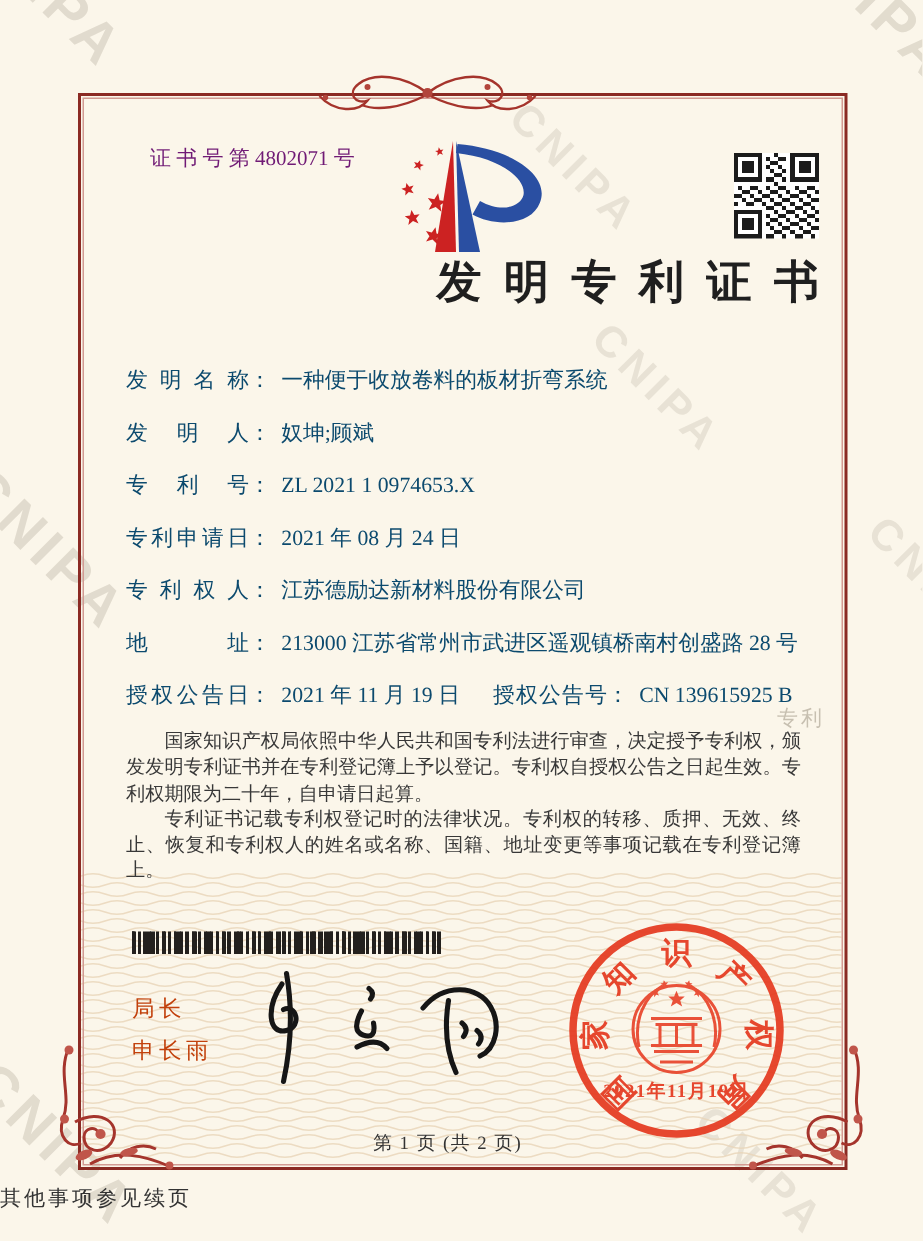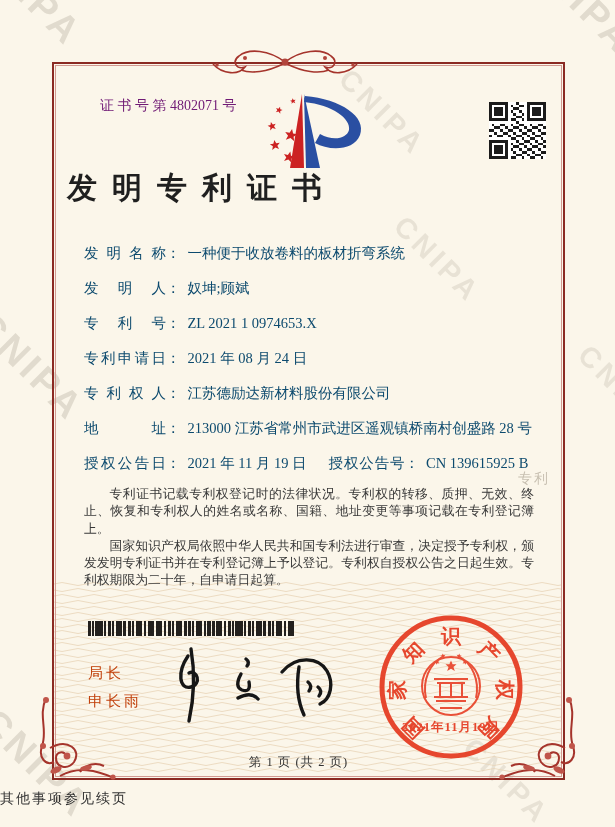--- a/index.html
+++ b/index.html
@@ -14,21 +14,21 @@
       transform:rotate(45deg);z-index:1;pointer-events:none;}
   .wm.small{font-size:29px;opacity:.16;}
   .wm-zl{position:absolute;font-size:14px;color:#8a7f6d;opacity:.45;z-index:1;letter-spacing:2px;}
 
   
   .frame{position:absolute;left:52px;top:62px;width:509px;height:714px;
          border:2px solid #8b2a23;z-index:2;}
   .frame::after{content:"";position:absolute;inset:1px;border:1px solid #d29a92;}
 
   .cert-no{left:100px;top:97px;font-size:14px;color:#701a75;z-index:3;}
-  .title{left:52px;top:168px;width:509px;text-align:left;font-size:30px;font-weight:700;
+  .title{left:52px;top:168px;width:509px;text-align:right;font-size:30px;font-weight:700;
          color:#1f1f1f;letter-spacing:15px;text-indent:15px;z-index:3;}
 
   .fields{left:84px;top:244px;width:462px;z-index:3;}
   .frow{margin-bottom:14px;height:21px;font-size:14.5px;white-space:nowrap;color:#0c4a6e;}
   .flabel{display:inline-block;width:82px;text-align:justify;text-align-last:justify;vertical-align:top;}
   .fcolon{margin-right:7px;}
   .pair2{margin-left:22px;}
   .pair2 .flabel{width:76px;}
 
   .body-text{left:84px;top:486px;width:450px;z-index:3;font-size:12.8px;line-height:17.3px;
@@ -289,22 +289,22 @@
     </div>
     <div class="frow">
       <span class="flabel">地址</span><span class="fcolon">：</span><span class="fvalue">213000 江苏省常州市武进区遥观镇桥南村创盛路 28 号</span>
     </div>
     <div class="frow">
       <span class="flabel">授权公告日</span><span class="fcolon">：</span><span class="fvalue">2021 年 11 月 19 日</span><span class="pair2"><span class="flabel">授权公告号</span><span class="fcolon">：</span><span class="fvalue">CN 139615925 B</span></span>
     </div>
   </div>
 
   <div class="abs body-text">
+    <p>国家知识产权局依照中华人民共和国专利法进行审查，决定授予专利权，颁发发明专利证书并在专利登记簿上予以登记。专利权自授权公告之日起生效。专利权期限为二十年，自申请日起算。</p>
     <p>专利证书记载专利权登记时的法律状况。专利权的转移、质押、无效、终止、恢复和专利权人的姓名或名称、国籍、地址变更等事项记载在专利登记簿上。</p>
-    <p>国家知识产权局依照中华人民共和国专利法进行审查，决定授予专利权，颁发发明专利证书并在专利登记簿上予以登记。专利权自授权公告之日起生效。专利权期限为二十年，自申请日起算。</p>
   </div>
 
   <div class="abs barcode"></div>
 
   <div class="abs signer">
     <div>局长</div>
     <div>申长雨</div>
   </div>
 
   <svg class="abs sig-svg" width="200" height="85" viewBox="0 0 200 85">

